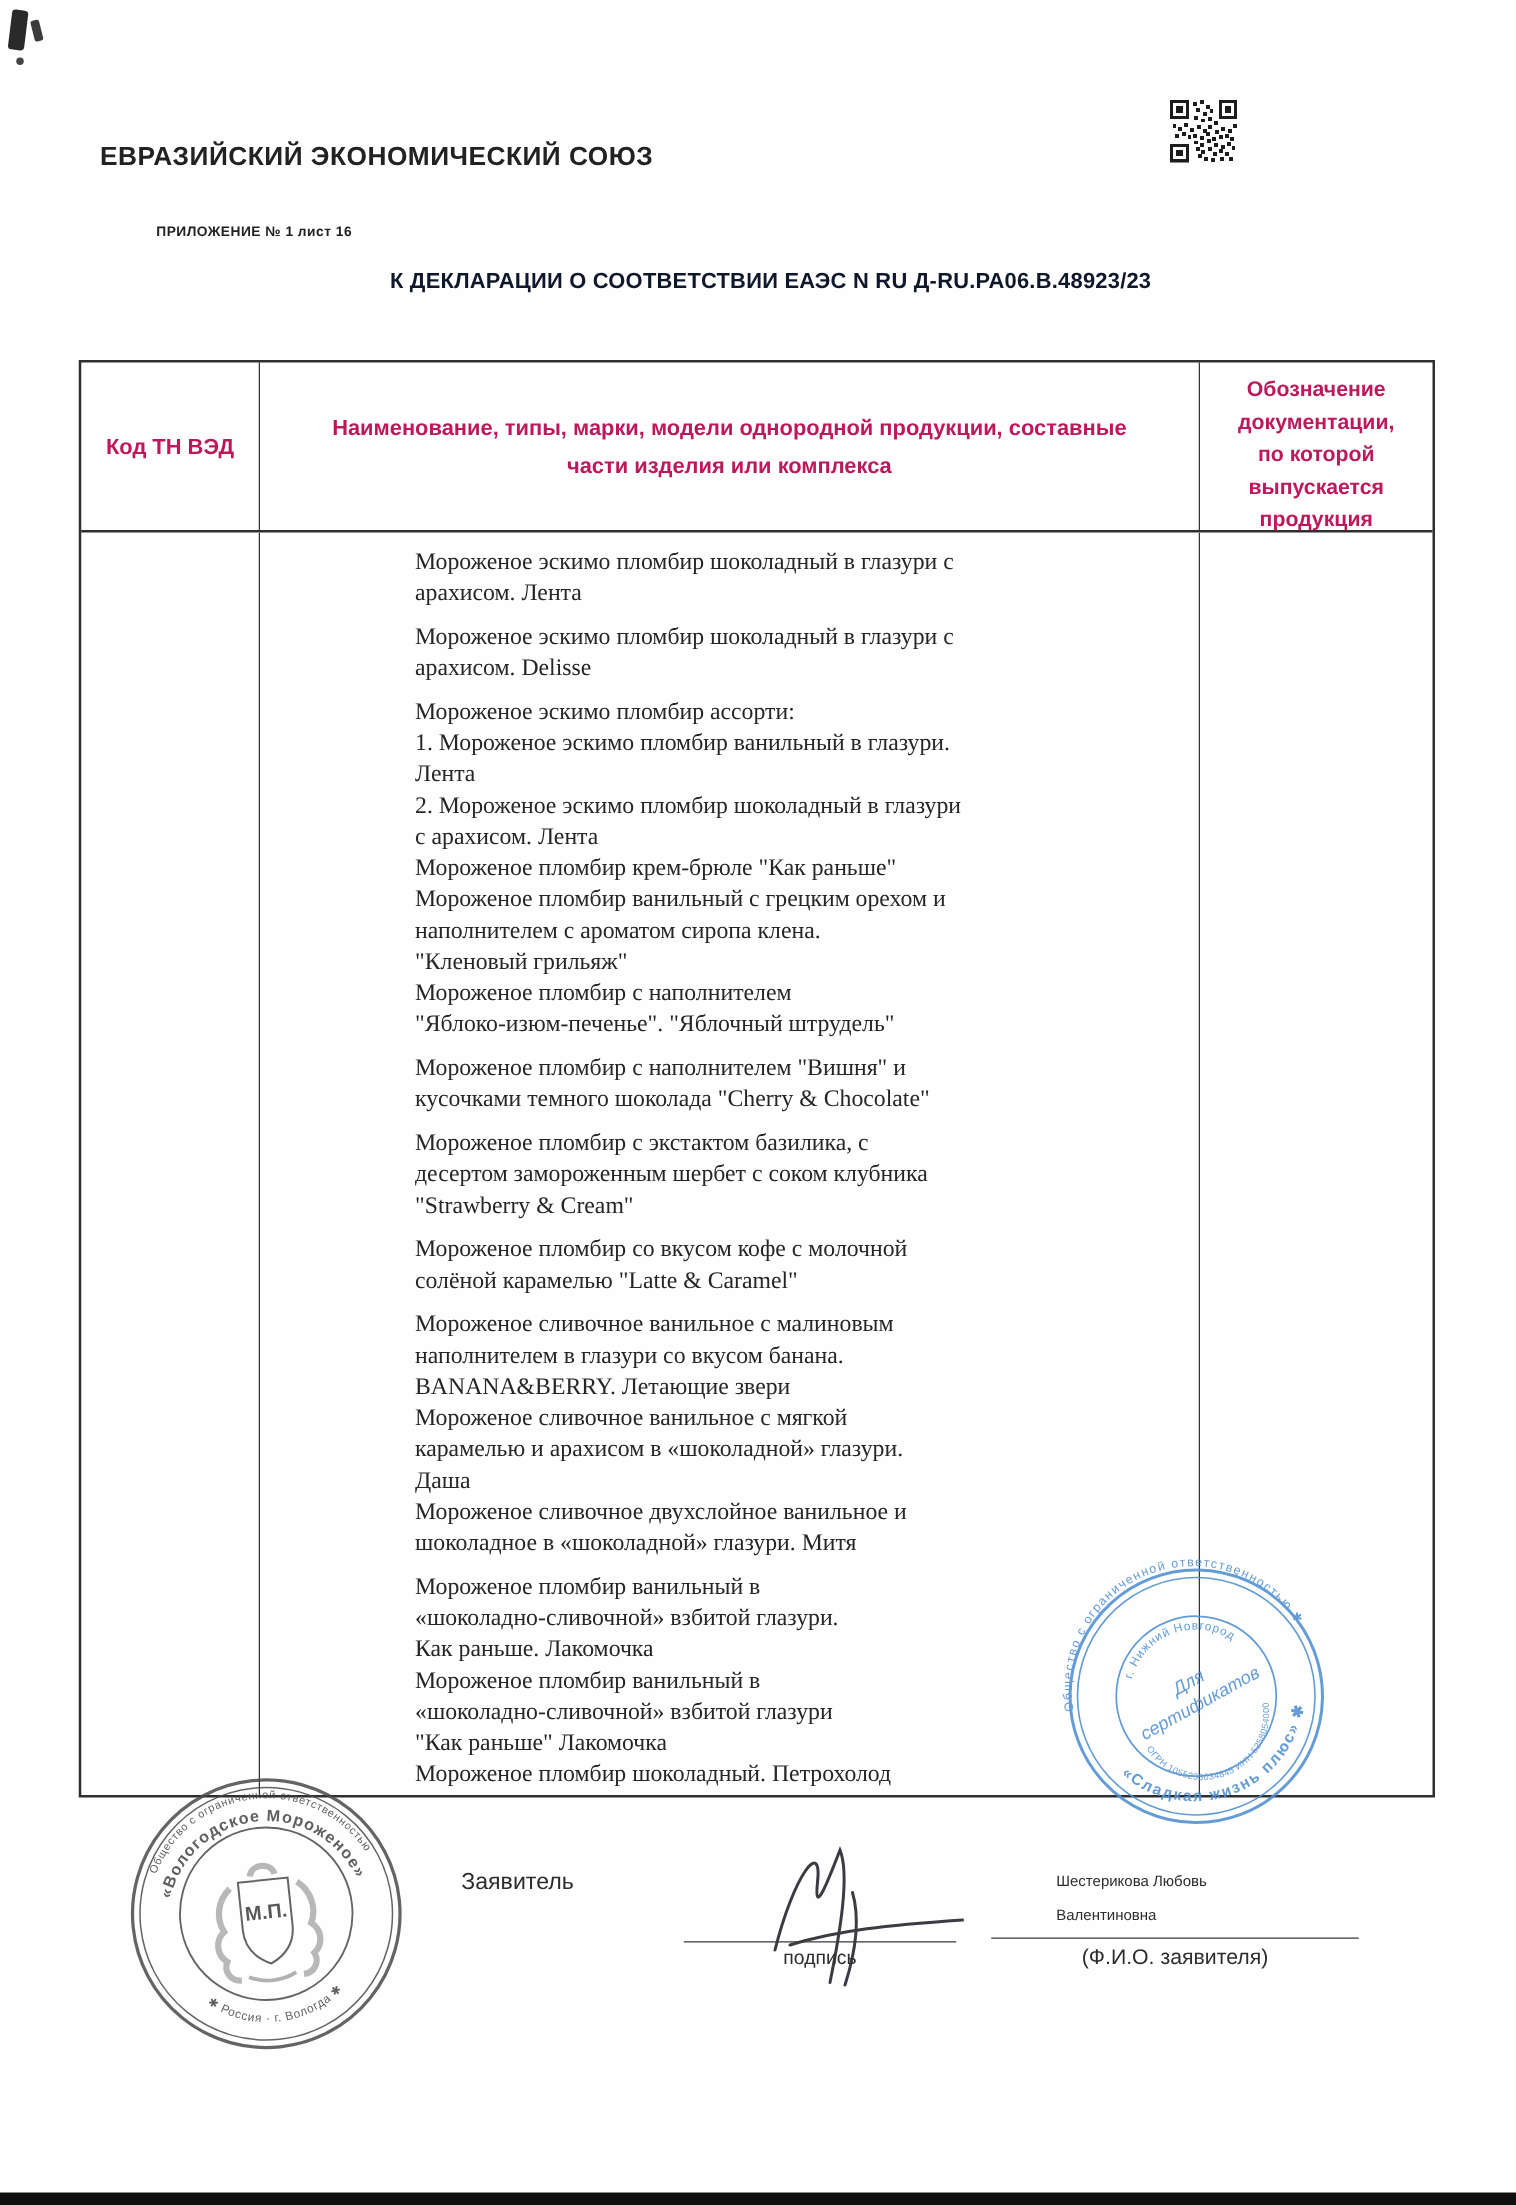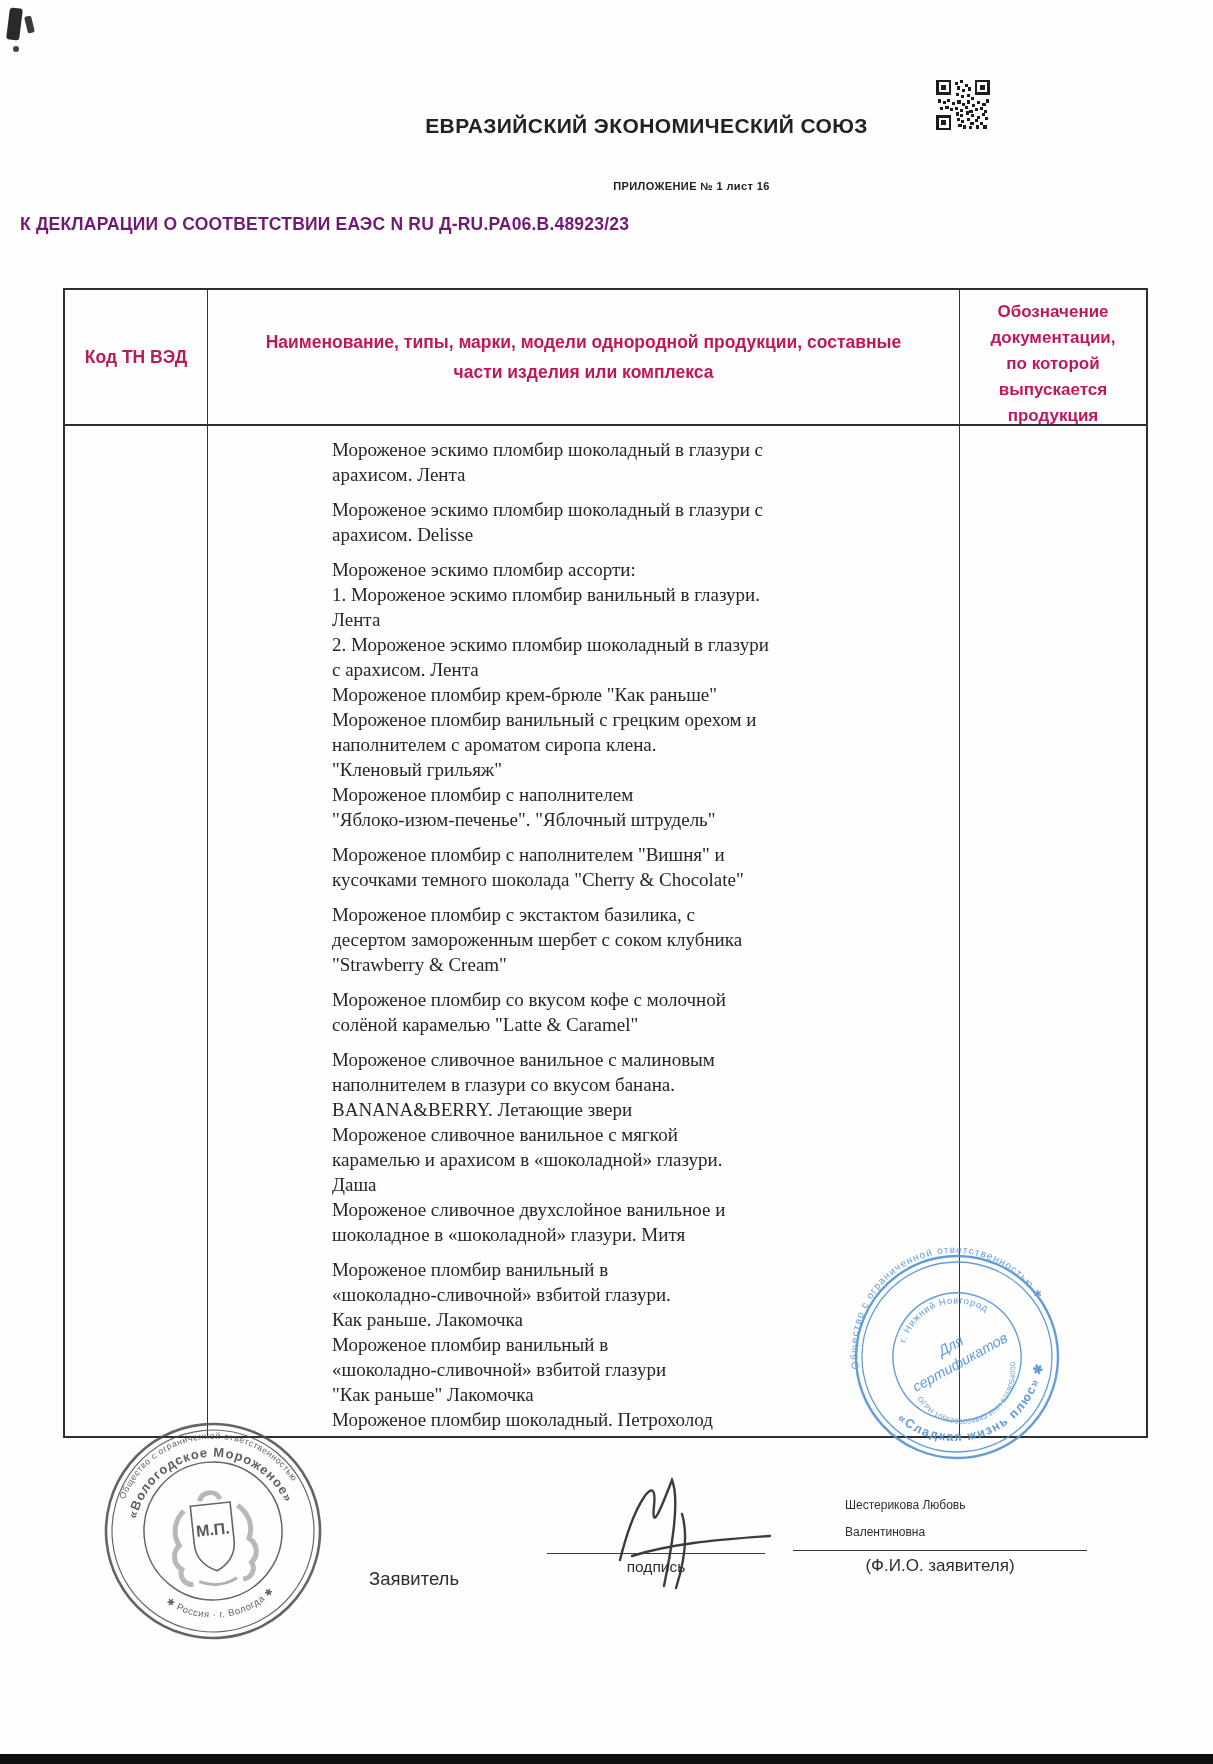--- a/index.html
+++ b/index.html
@@ -1,44 +1,44 @@
 <!DOCTYPE html>
 <html><head>
 <meta charset="utf-8">
 <style>
   html,body{margin:0;padding:0;background:#e8e8e8;}
   #page{position:relative;width:1213px;height:1764px;background:#fefefe;overflow:hidden;
         font-family:"Liberation Sans",sans-serif;color:#1f1f1f;}
   .abs{position:absolute;}
   
-  .title-line{left:0;width:1213px;padding-left:80px;box-sizing:border-box;text-align:center;
+  .title-line{left:0;width:1213px;padding-left:80px;box-sizing:border-box;text-align:left;
               font-weight:bold;letter-spacing:.4px;color:#222;}
   #union-title{top:114px;font-size:21px;}
   #annex-line{top:180px;font-size:11px;margin-left:45px;}
   #decl-line{top:214px;left:0;width:1213px;padding-left:20px;box-sizing:border-box;
-             font-weight:bold;font-size:17.5px;letter-spacing:.2px;color:#701a75;}
+             text-align:center;font-weight:bold;font-size:17.5px;letter-spacing:.2px;color:#0f172a;}
   
   #doc-table{left:63px;top:288px;width:1085px;height:1150px;border:2px solid #2f2f2f;
              box-sizing:border-box;display:flex;flex-direction:column;background:transparent;}
   .trow{display:flex;flex-direction:row;width:100%;}
   #thead-row{height:136px;border-bottom:2px solid #2f2f2f;box-sizing:border-box;}
   #tbody-row{flex:1;overflow:hidden;}
   .tcell{box-sizing:border-box;height:100%;}
   .c1{width:143px;border-right:1.5px solid #343434;}
   .c2{width:752px;border-right:1.5px solid #343434;}
   .c3{flex:1;}
   .th{display:flex;align-items:center;justify-content:center;text-align:center;
       font-weight:bold;font-size:17.5px;line-height:30px;white-space:pre-line;color:#be185d;}
   #th-doc{align-items:flex-start;padding-top:9px;font-size:17px;line-height:26px;}
   #products-cell{padding:11px 118px 0 124px;}
   .product{margin:10px 0 0 0;font-family:Liberation Serif, serif;font-size:19px;
            line-height:25px;white-space:pre-line;color:#262626;}
   .product:first-child{margin-top:0;}
   
-  #applicant-label{left:369px;top:1568px;font-size:18.5px;color:#2d2d2d;}
+  #applicant-label{left:369px;top:1494px;font-size:18.5px;color:#2d2d2d;}
   #sig-line{left:547px;top:1553px;width:218px;border-top:1.6px solid #3a3a3a;}
   #sig-caption{left:547px;top:1558px;width:218px;text-align:center;font-size:15.5px;color:#2d2d2d;}
   #applicant-name{left:845px;top:1492px;font-size:12px;line-height:27px;white-space:pre-line;color:#2d2d2d;}
   #name-line{left:793px;top:1550px;width:294px;border-top:1.6px solid #3a3a3a;}
   #name-caption{left:793px;top:1556px;width:294px;text-align:center;font-size:17px;color:#2d2d2d;}
   
   #blue-stamp{left:846px;top:1246px;width:222px;height:222px;transform:rotate(-21deg);opacity:.88;}
   #round-seal{left:96px;top:1414px;width:234px;height:234px;transform:rotate(-6deg);opacity:.85;}
   #signature{left:590px;top:1460px;width:210px;height:136px;}
   

